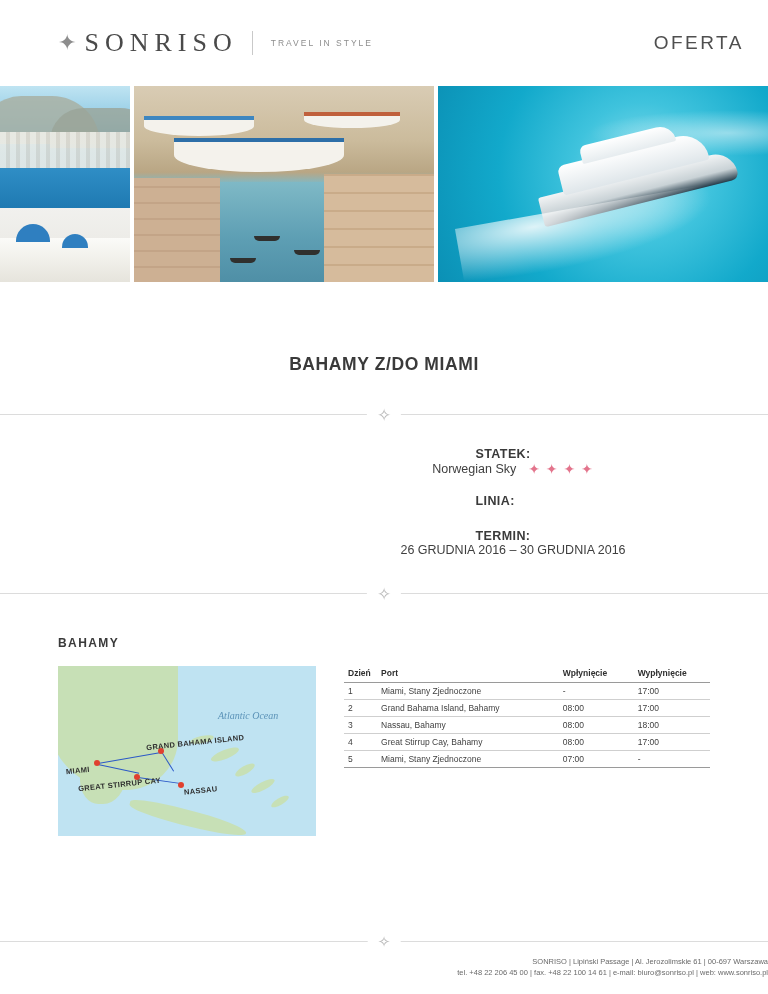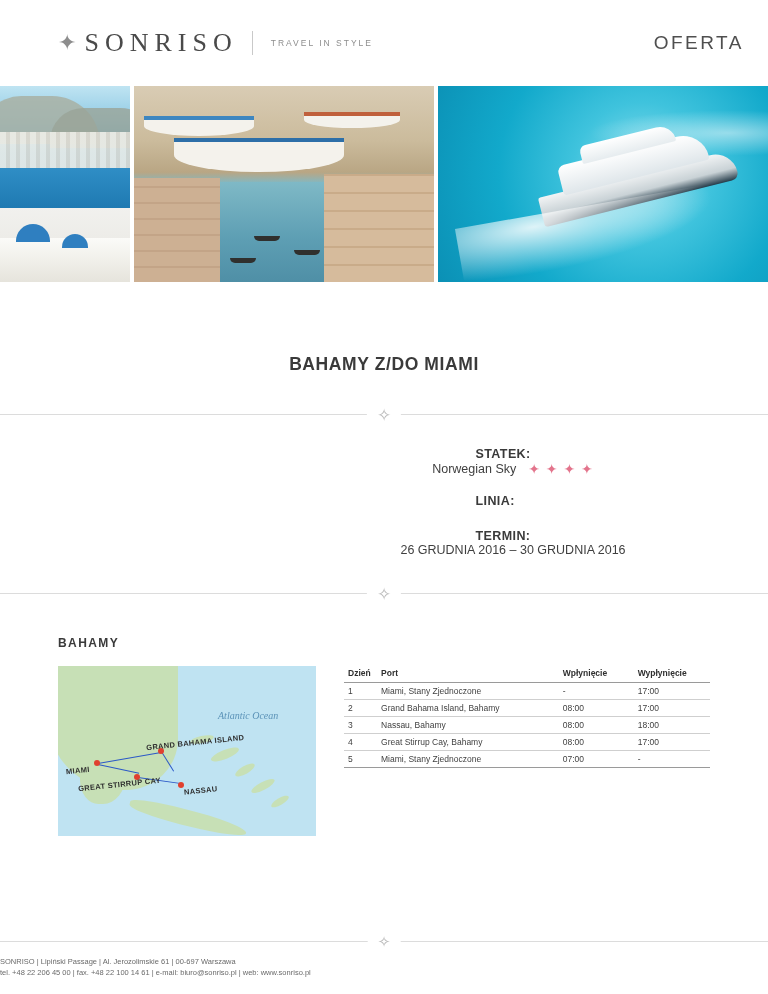--- a/index.html
+++ b/index.html
@@ -429,21 +429,21 @@
     position: absolute;
     left: 50%; top: 50%;
     transform: translate(-50%,-50%);
     background: #ffffff;
     padding: 0 10px;
     color: #b9b9b9;
     font-size: 15px;
     line-height: 1;
   }
   .footer-text {
-    text-align: left;
+    text-align: right;
     font-size: 7.5px;
     color: #6a6a6a;
     line-height: 1.5;
   }
 </style>
 </head>
 <body>
 
 <div class="header">
   <div class="logo-wrap">

